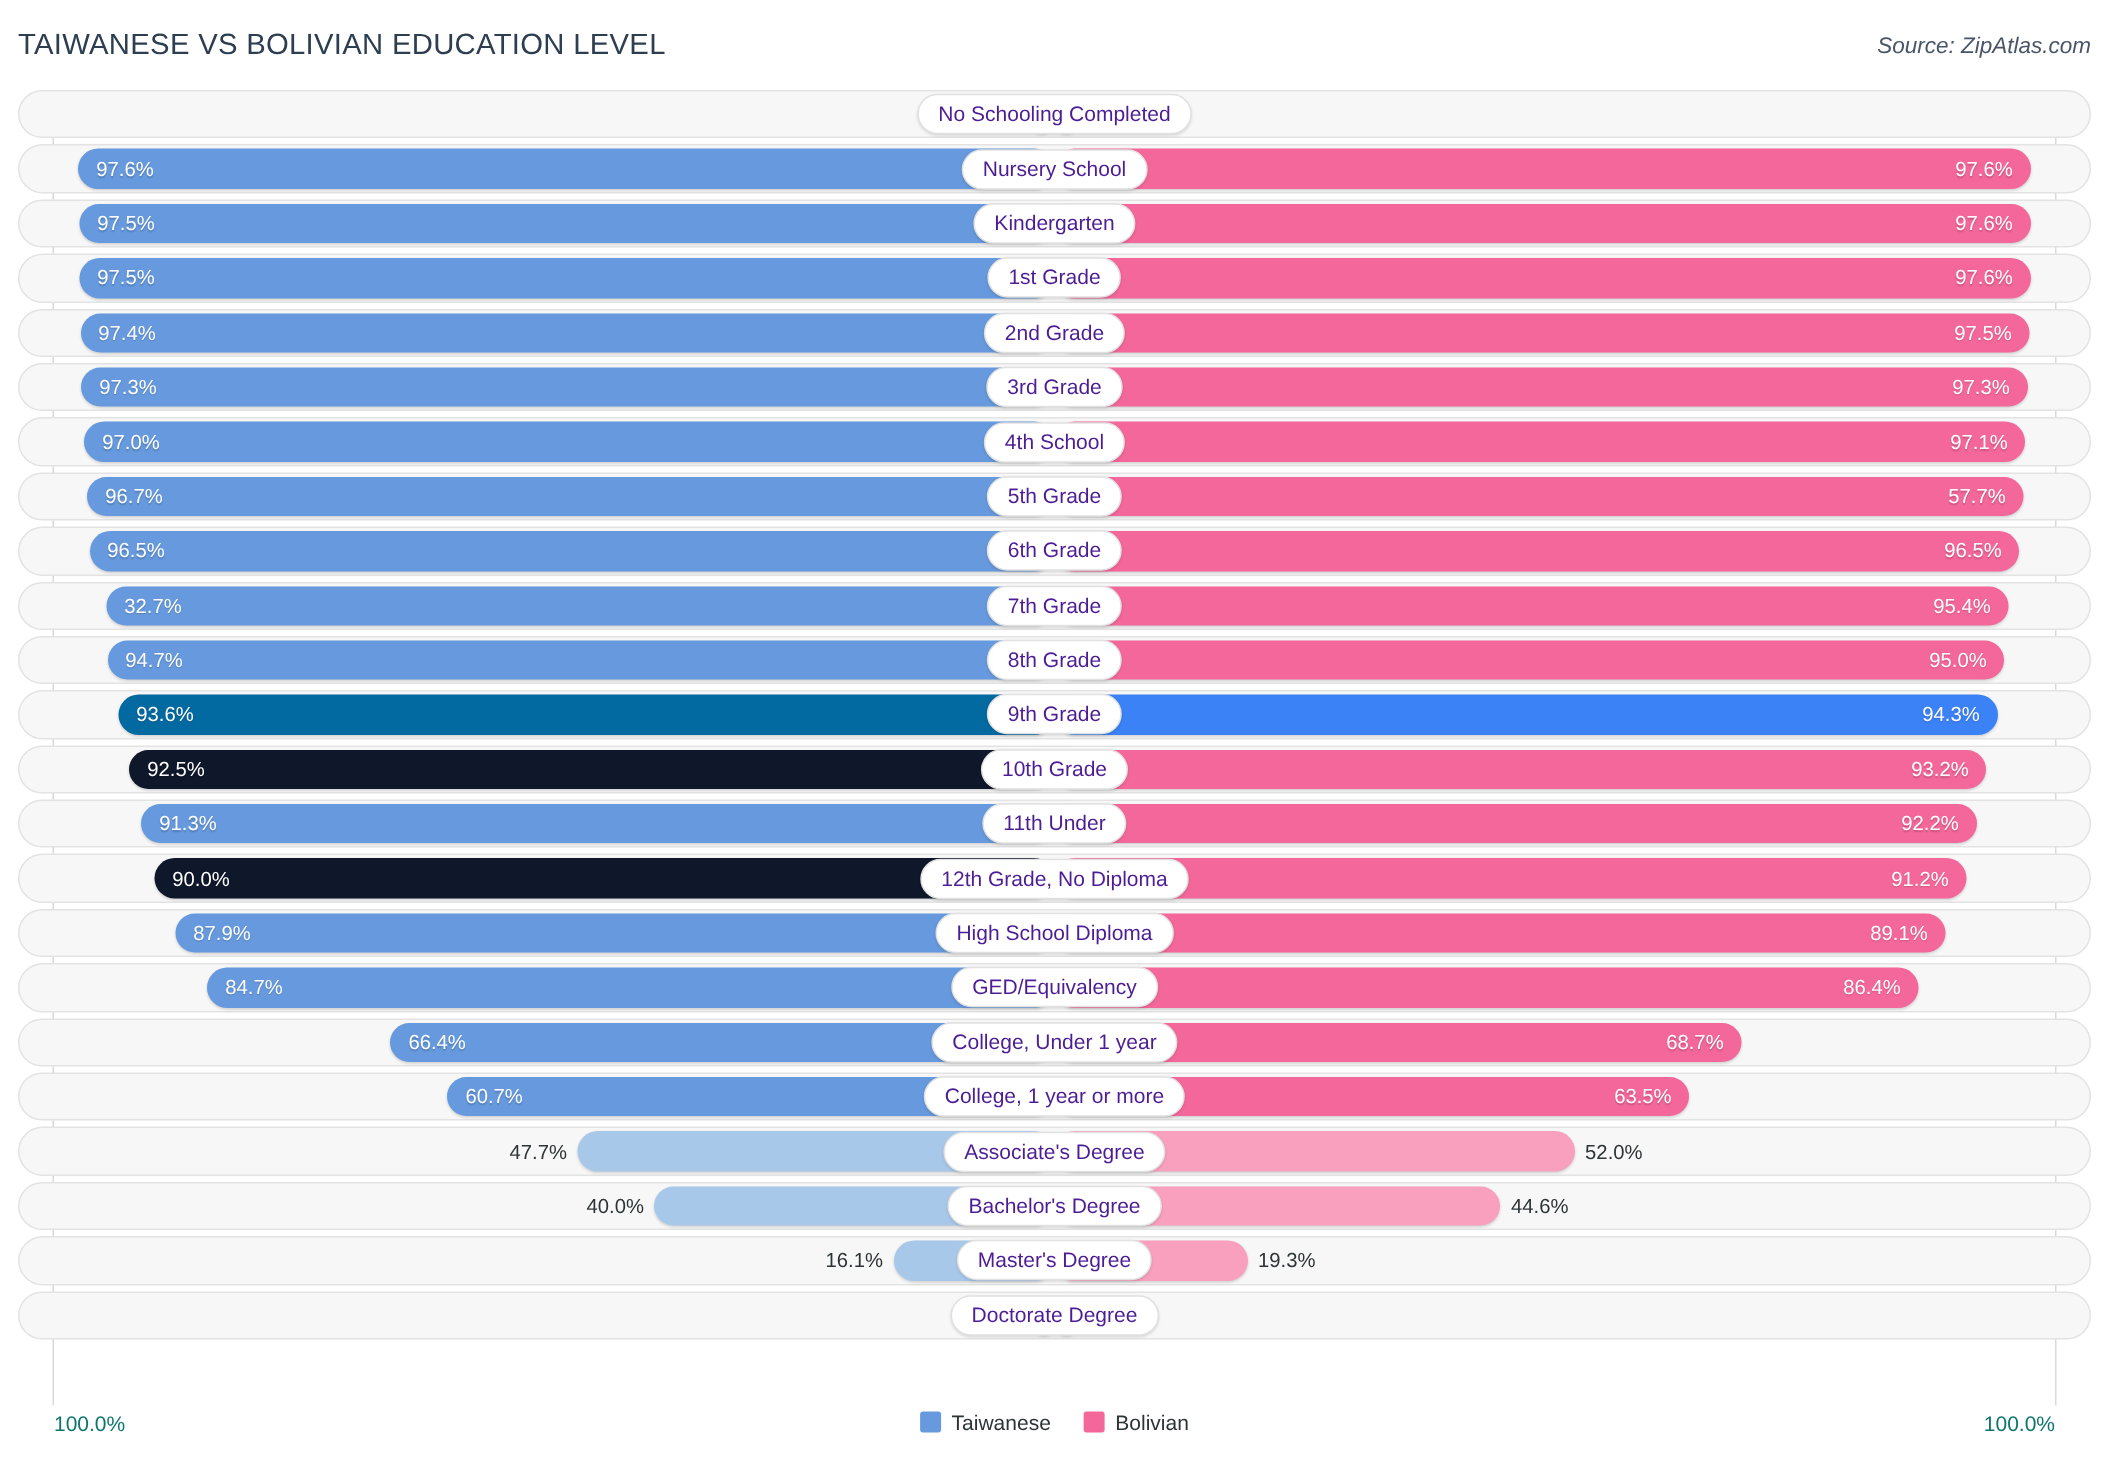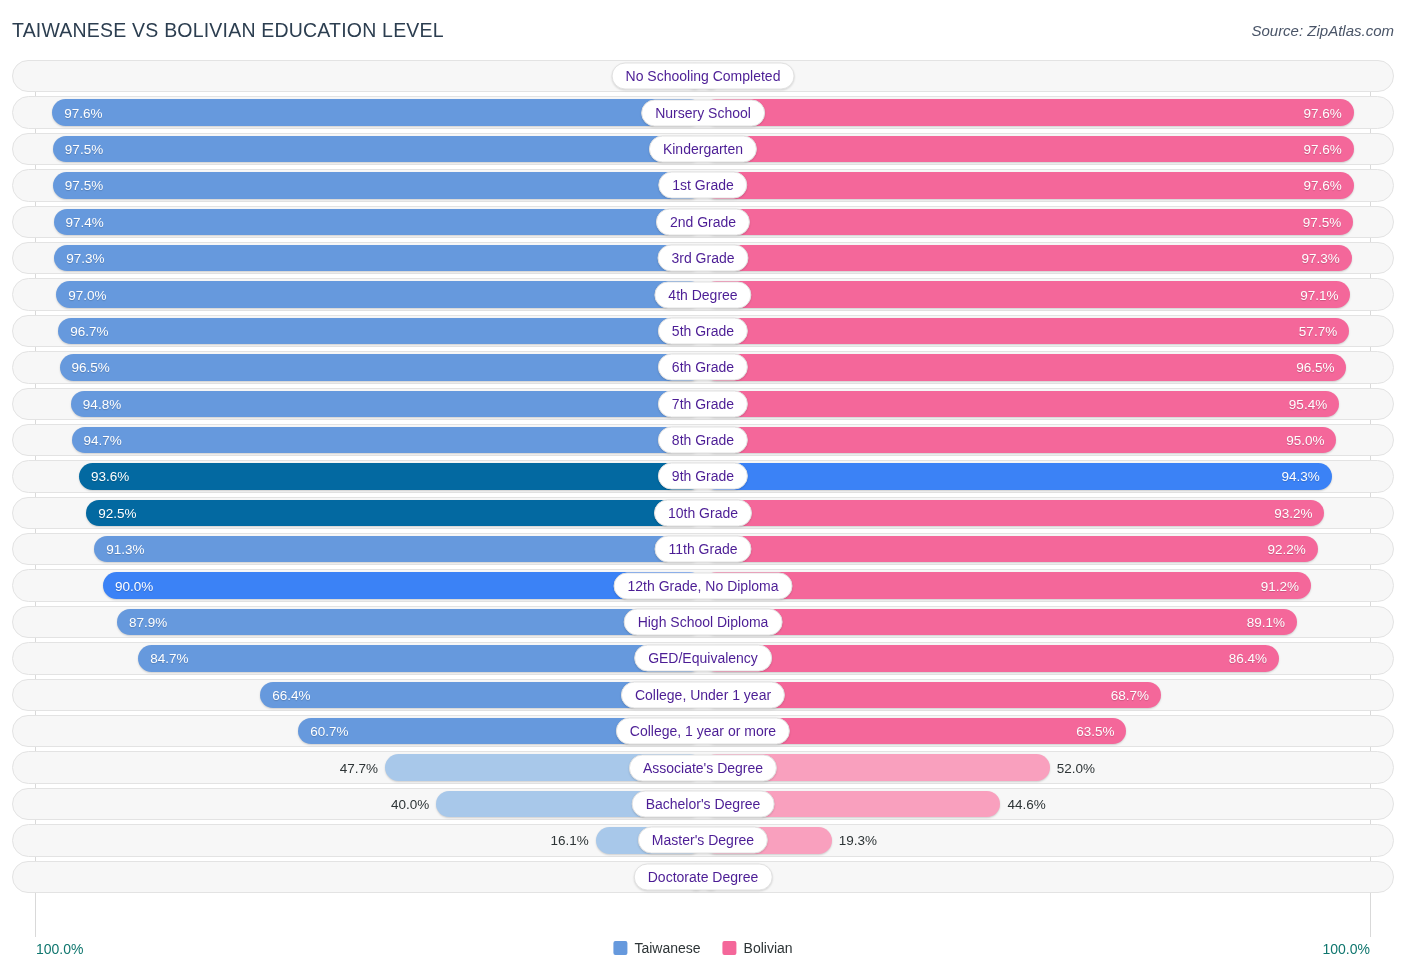--- a/index.html
+++ b/index.html
@@ -232,21 +232,21 @@
             <div class="bar" style="width: 93.605%; background: rgb(102, 153, 221);">
               <span class="inlabel">97.0%</span>
             </div>
           </div>
           <div class="halfR">
             <div class="bar" style="width: 93.7015%; background: rgb(244, 103, 154);">
               <span class="inlabel">97.1%</span>
             </div>
           </div>
         </div>
-        <div class="cap">4th Degree</div>
+        <div class="cap">4th School</div>
       </div>
       <div class="row">
         <div class="track"></div>
         <div class="bars">
           <div class="halfL">
             <div class="bar" style="width: 93.3155%; background: rgb(102, 153, 221);">
               <span class="inlabel">96.7%</span>
             </div>
           </div>
           <div class="halfR">
@@ -271,21 +271,21 @@
             </div>
           </div>
         </div>
         <div class="cap">6th Grade</div>
       </div>
       <div class="row">
         <div class="track"></div>
         <div class="bars">
           <div class="halfL">
             <div class="bar" style="width: 91.482%; background: rgb(102, 153, 221);">
-              <span class="inlabel">94.8%</span>
+              <span class="inlabel">32.7%</span>
             </div>
           </div>
           <div class="halfR">
             <div class="bar" style="width: 92.061%; background: rgb(244, 103, 154);">
               <span class="inlabel">95.4%</span>
             </div>
           </div>
         </div>
         <div class="cap">7th Grade</div>
       </div>
@@ -318,21 +318,21 @@
               <span class="inlabel">94.3%</span>
             </div>
           </div>
         </div>
         <div class="cap">9th Grade</div>
       </div>
       <div class="row">
         <div class="track"></div>
         <div class="bars">
           <div class="halfL">
-            <div class="bar" style="width: 89.2625%; background: #0369a1;">
+            <div class="bar" style="width: 89.2625%; background: #0f172a;">
               <span class="inlabel">92.5%</span>
             </div>
           </div>
           <div class="halfR">
             <div class="bar" style="width: 89.938%; background: rgb(244, 103, 154);">
               <span class="inlabel">93.2%</span>
             </div>
           </div>
         </div>
         <div class="cap">10th Grade</div>
@@ -344,27 +344,27 @@
             <div class="bar" style="width: 88.1045%; background: rgb(102, 153, 221);">
               <span class="inlabel">91.3%</span>
             </div>
           </div>
           <div class="halfR">
             <div class="bar" style="width: 88.973%; background: rgb(244, 103, 154);">
               <span class="inlabel">92.2%</span>
             </div>
           </div>
         </div>
-        <div class="cap">11th Grade</div>
-      </div>
-      <div class="row">
-        <div class="track"></div>
-        <div class="bars">
-          <div class="halfL">
-            <div class="bar" style="width: 86.85%; background: #3b82f6; text-decoration: underline;">
+        <div class="cap">11th Under</div>
+      </div>
+      <div class="row">
+        <div class="track"></div>
+        <div class="bars">
+          <div class="halfL">
+            <div class="bar" style="width: 86.85%; background: #0f172a; text-decoration: underline;">
               <span class="inlabel">90.0%</span>
             </div>
           </div>
           <div class="halfR">
             <div class="bar" style="width: 88.008%; background: rgb(244, 103, 154);">
               <span class="inlabel">91.2%</span>
             </div>
           </div>
         </div>
         <div class="cap">12th Grade, No Diploma</div>

